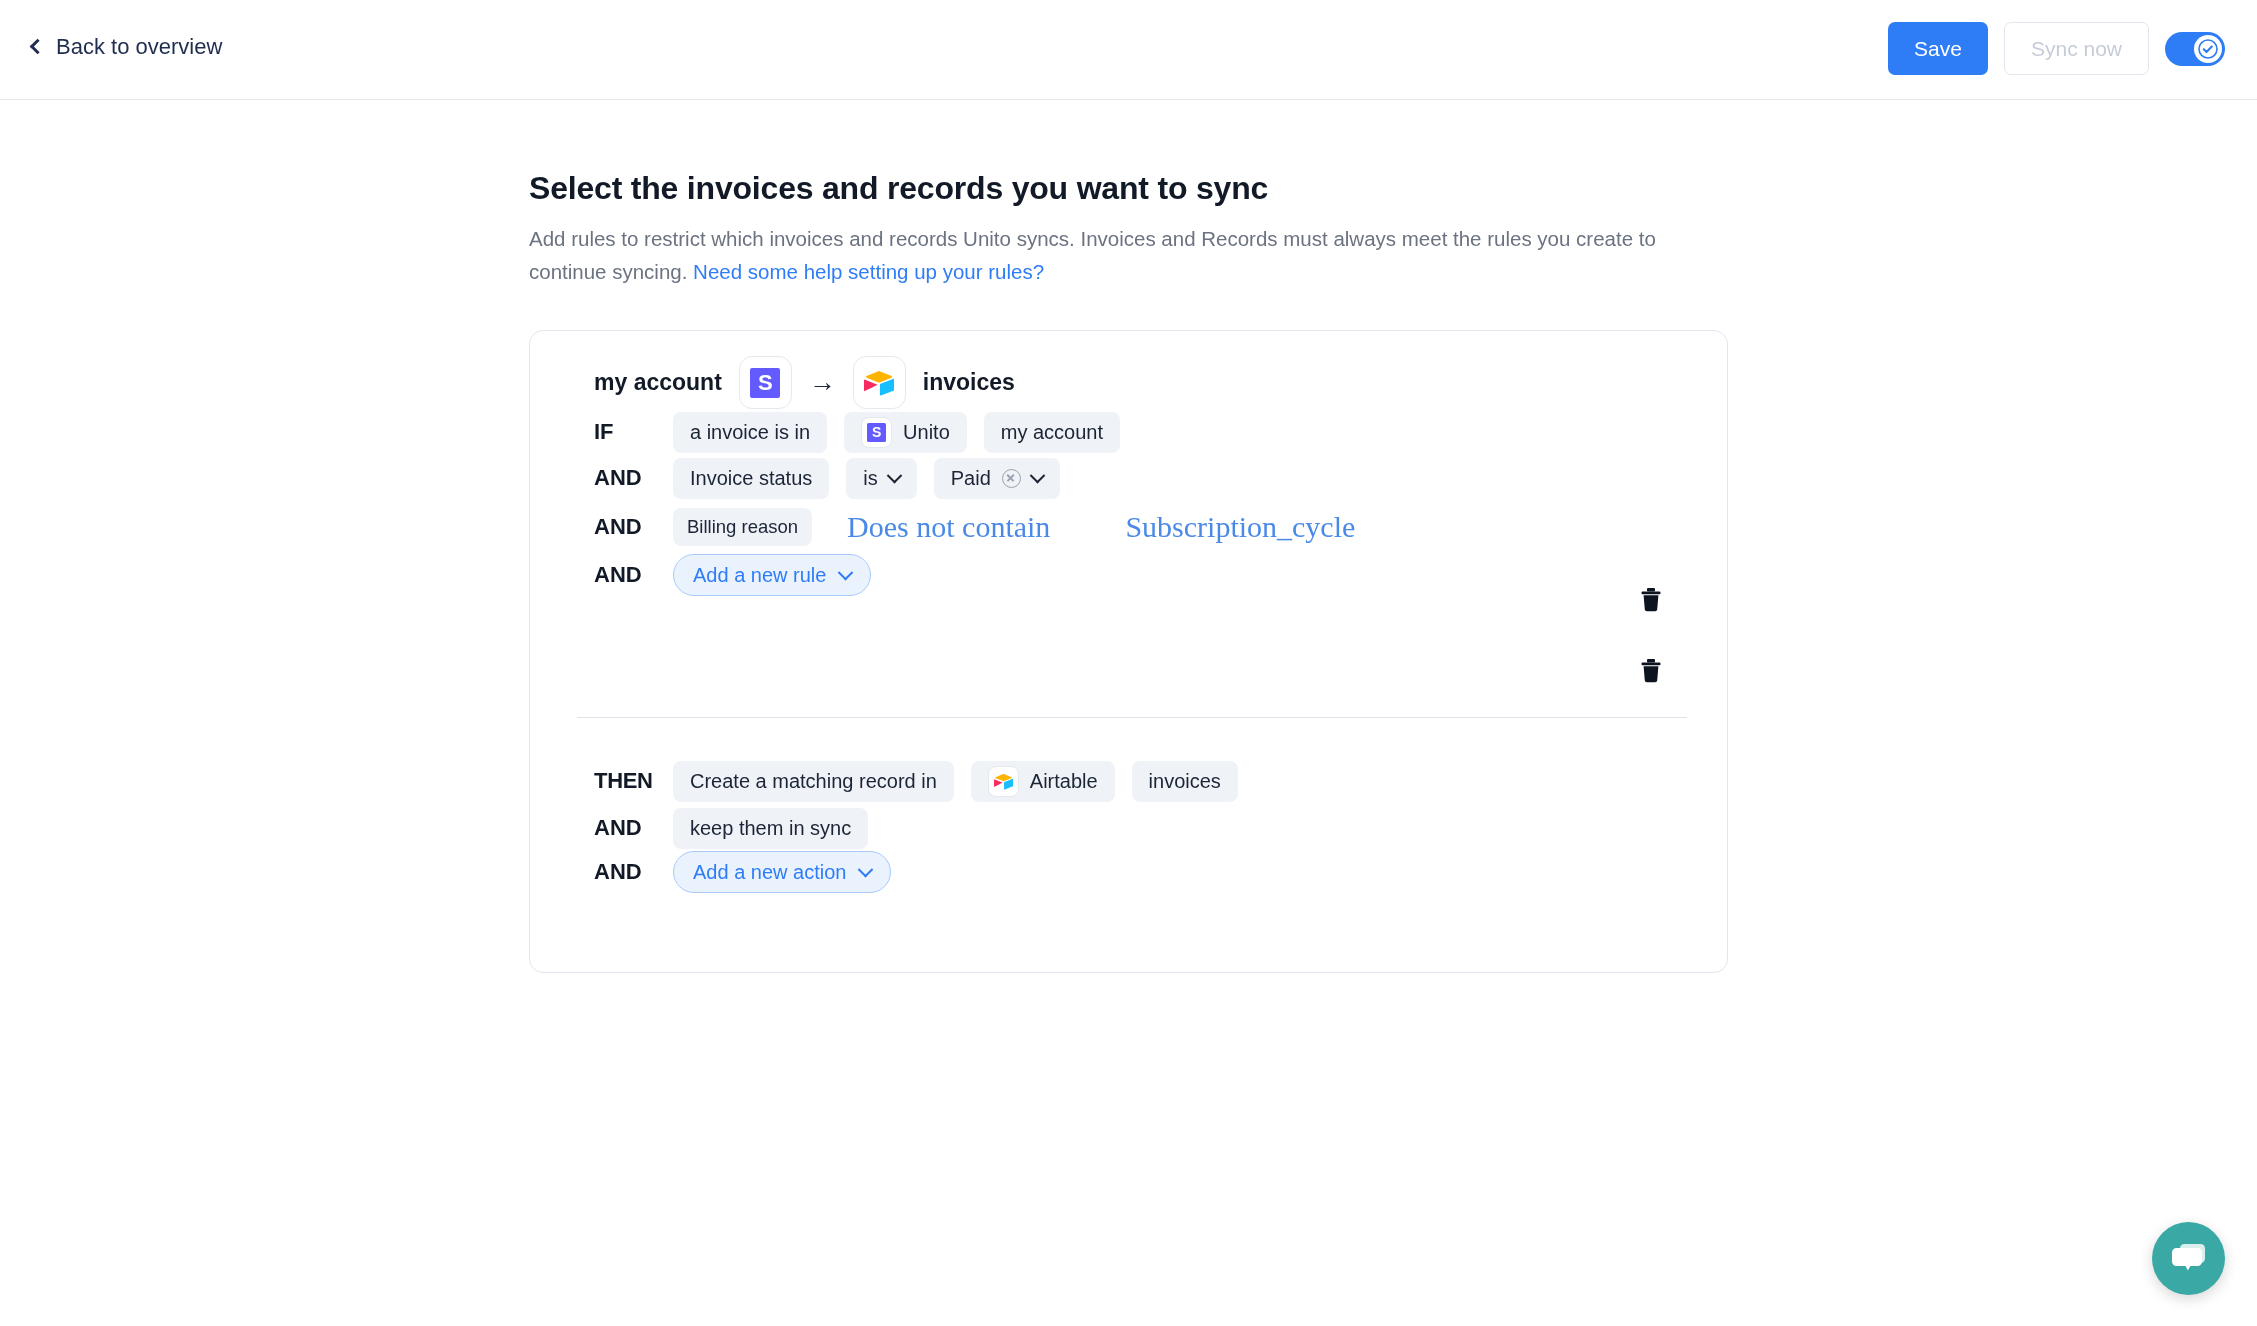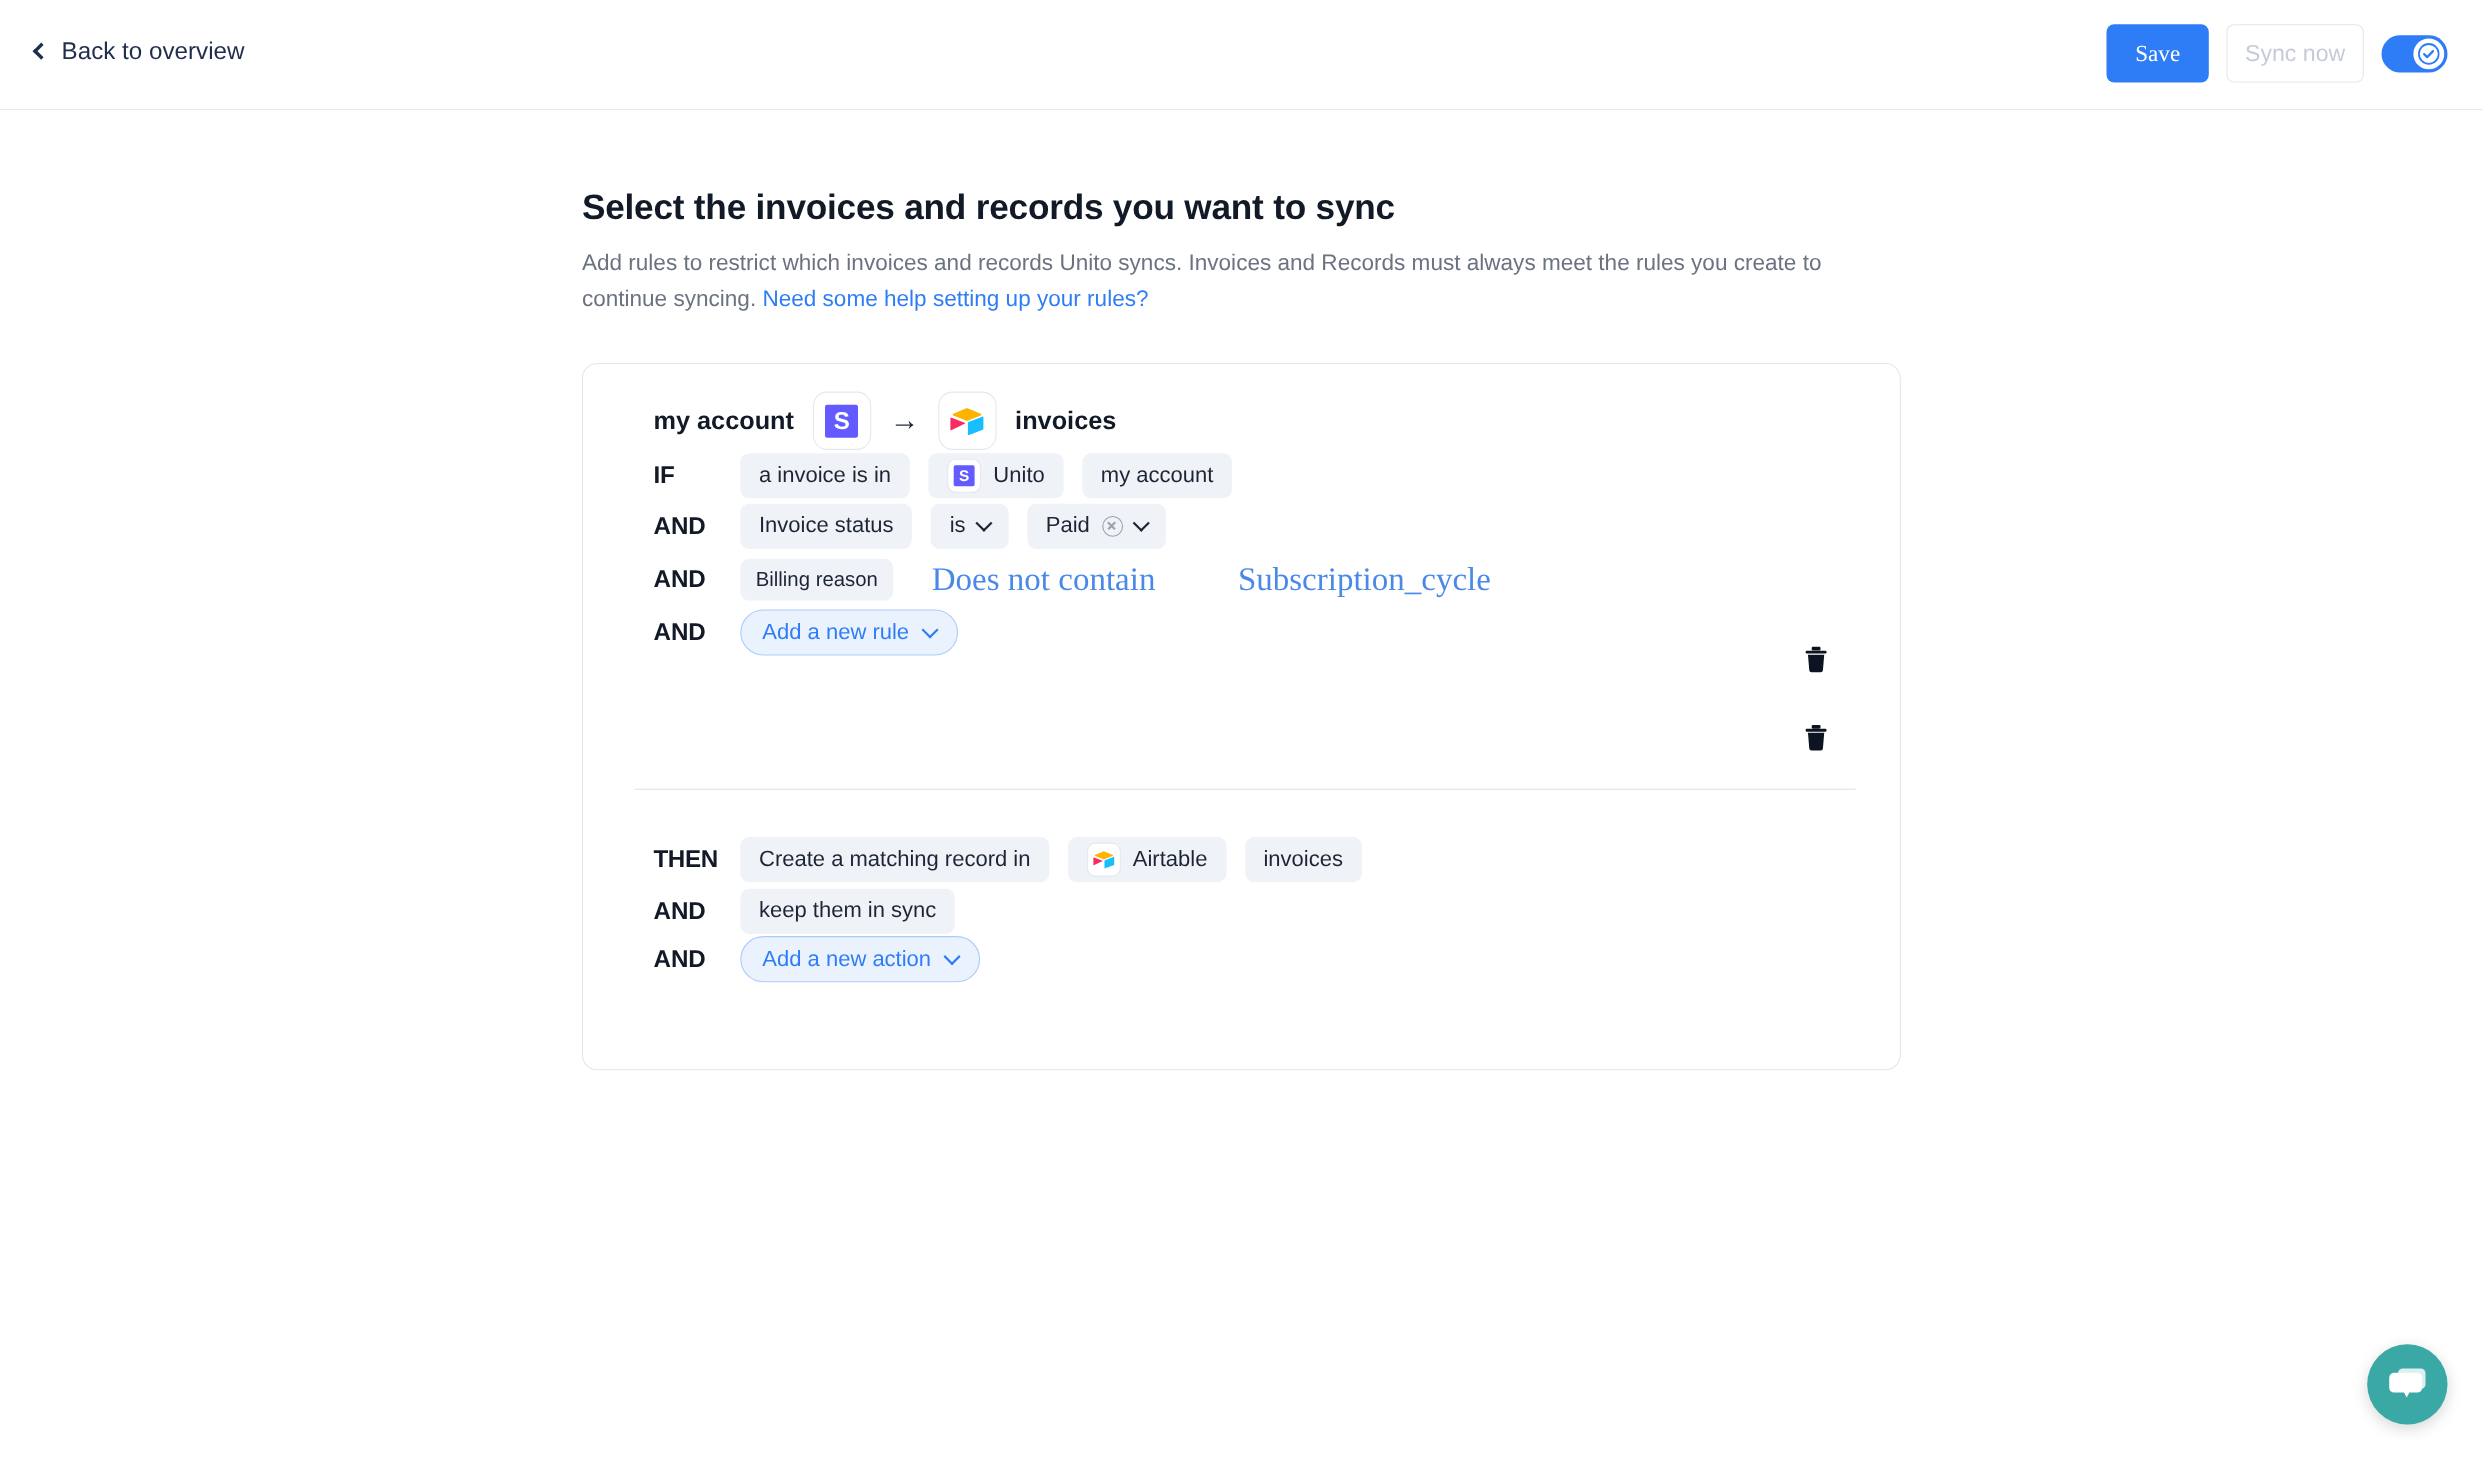--- a/index.html
+++ b/index.html
@@ -37,29 +37,29 @@
   }
   .title-text { font-size: 24px; color: #1c2536; letter-spacing: .1px; }
   .pencil-icon { display: block; width: 22px; height: 22px; cursor: pointer; }
 
   .topbar-actions {
     position: absolute; right: 32px; top: 22px;
     display: flex; align-items: center; gap: 16px;
   }
   .btn-save {
     background: #2f7df6; color: #fff; border: none;
-    font-size: 21px; font-family: Liberation Serif, serif;
+    font-size: 21px; font-family: Liberation Sans, sans-serif;
     padding: 0 26px; height: 53px; border-radius: 7px;
     cursor: pointer;
   }
   .btn-sync {
     background: #fff; color: #c5ccd8;
     border: 1px solid #e2e7ef;
     font-size: 21px; font-family: inherit;
-    padding: 0 16px; height: 53px; border-radius: 7px;
+    padding: 0 26px; height: 53px; border-radius: 7px;
     cursor: pointer;
   }
   .toggle {
     width: 60px; height: 34px; border-radius: 17px;
     background: #2f7df6; position: relative; cursor: pointer;
     display: block;
   }
   .toggle .knob {
     position: absolute; right: 3px; top: 3px;
     width: 28px; height: 28px; border-radius: 50%;

